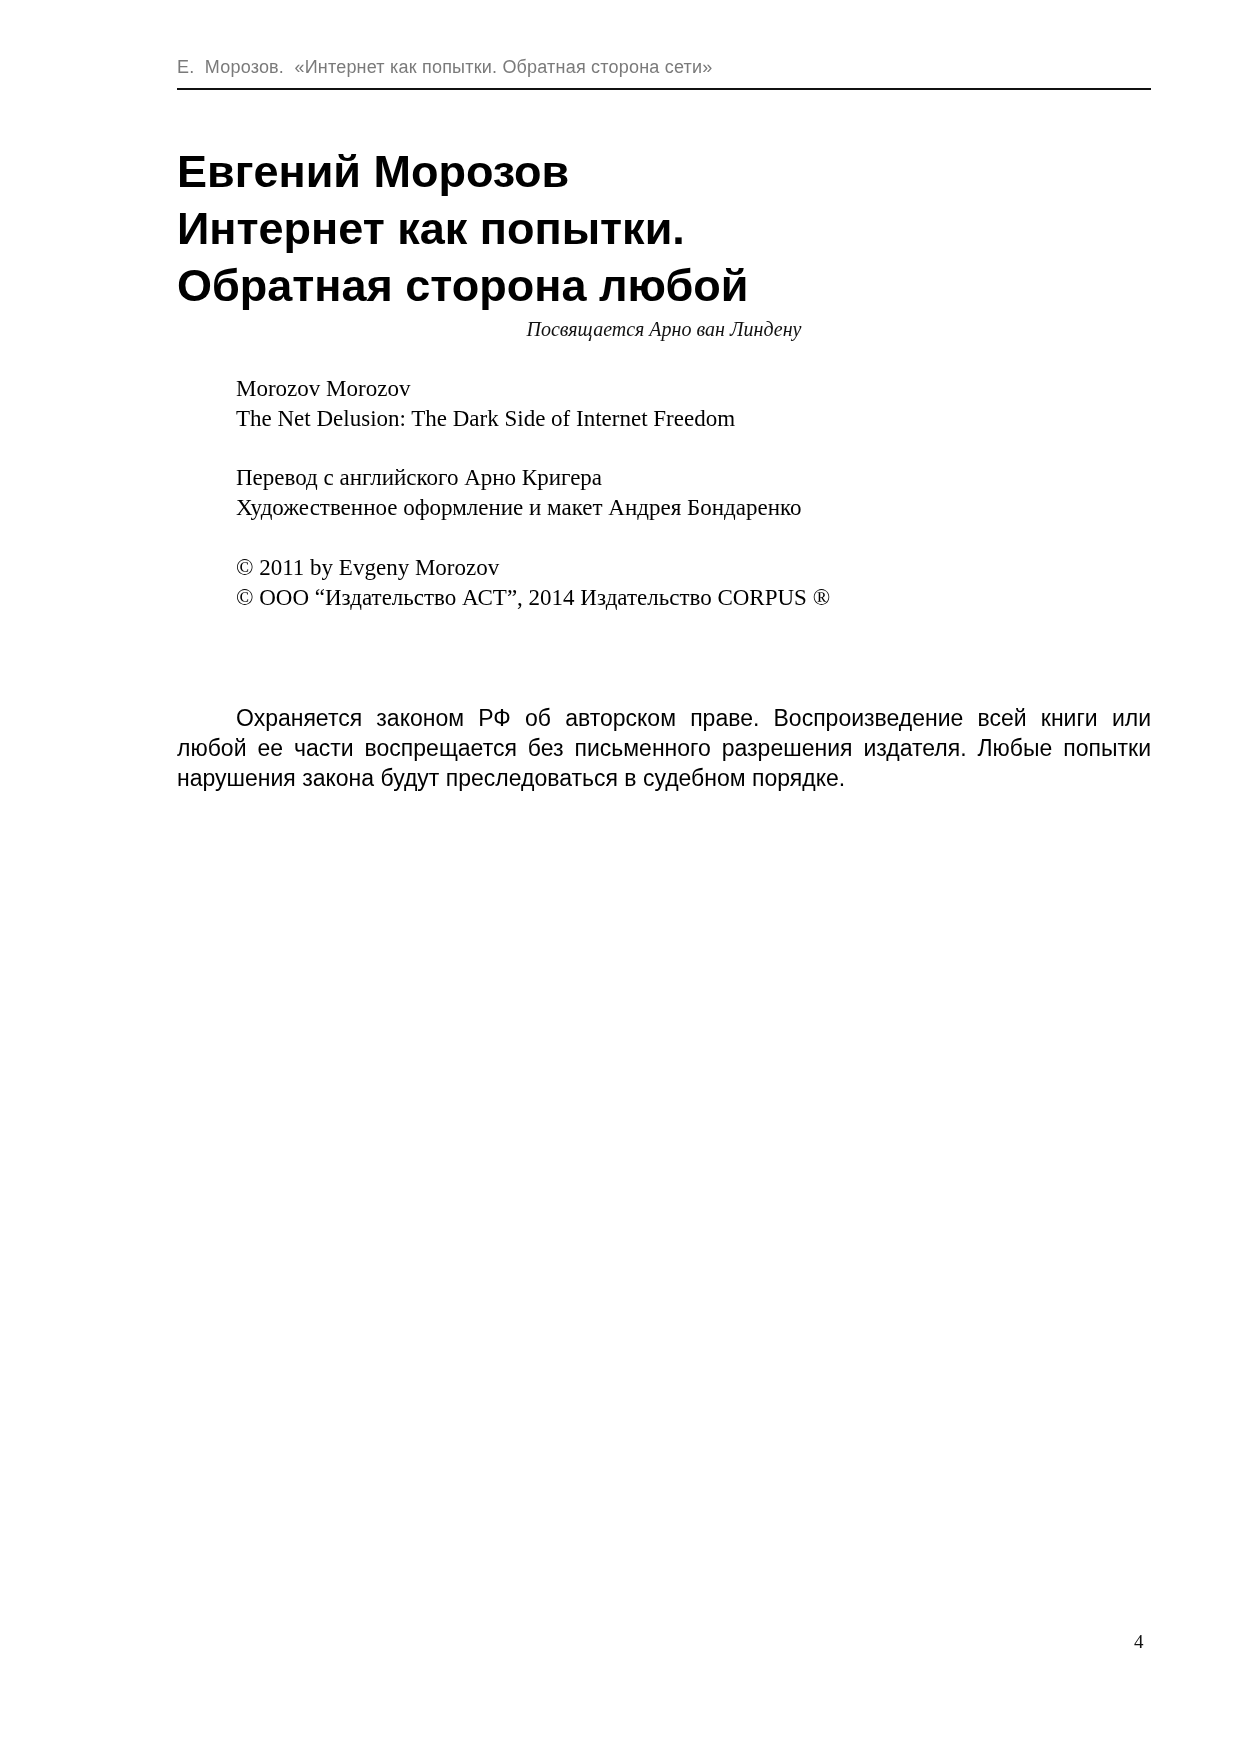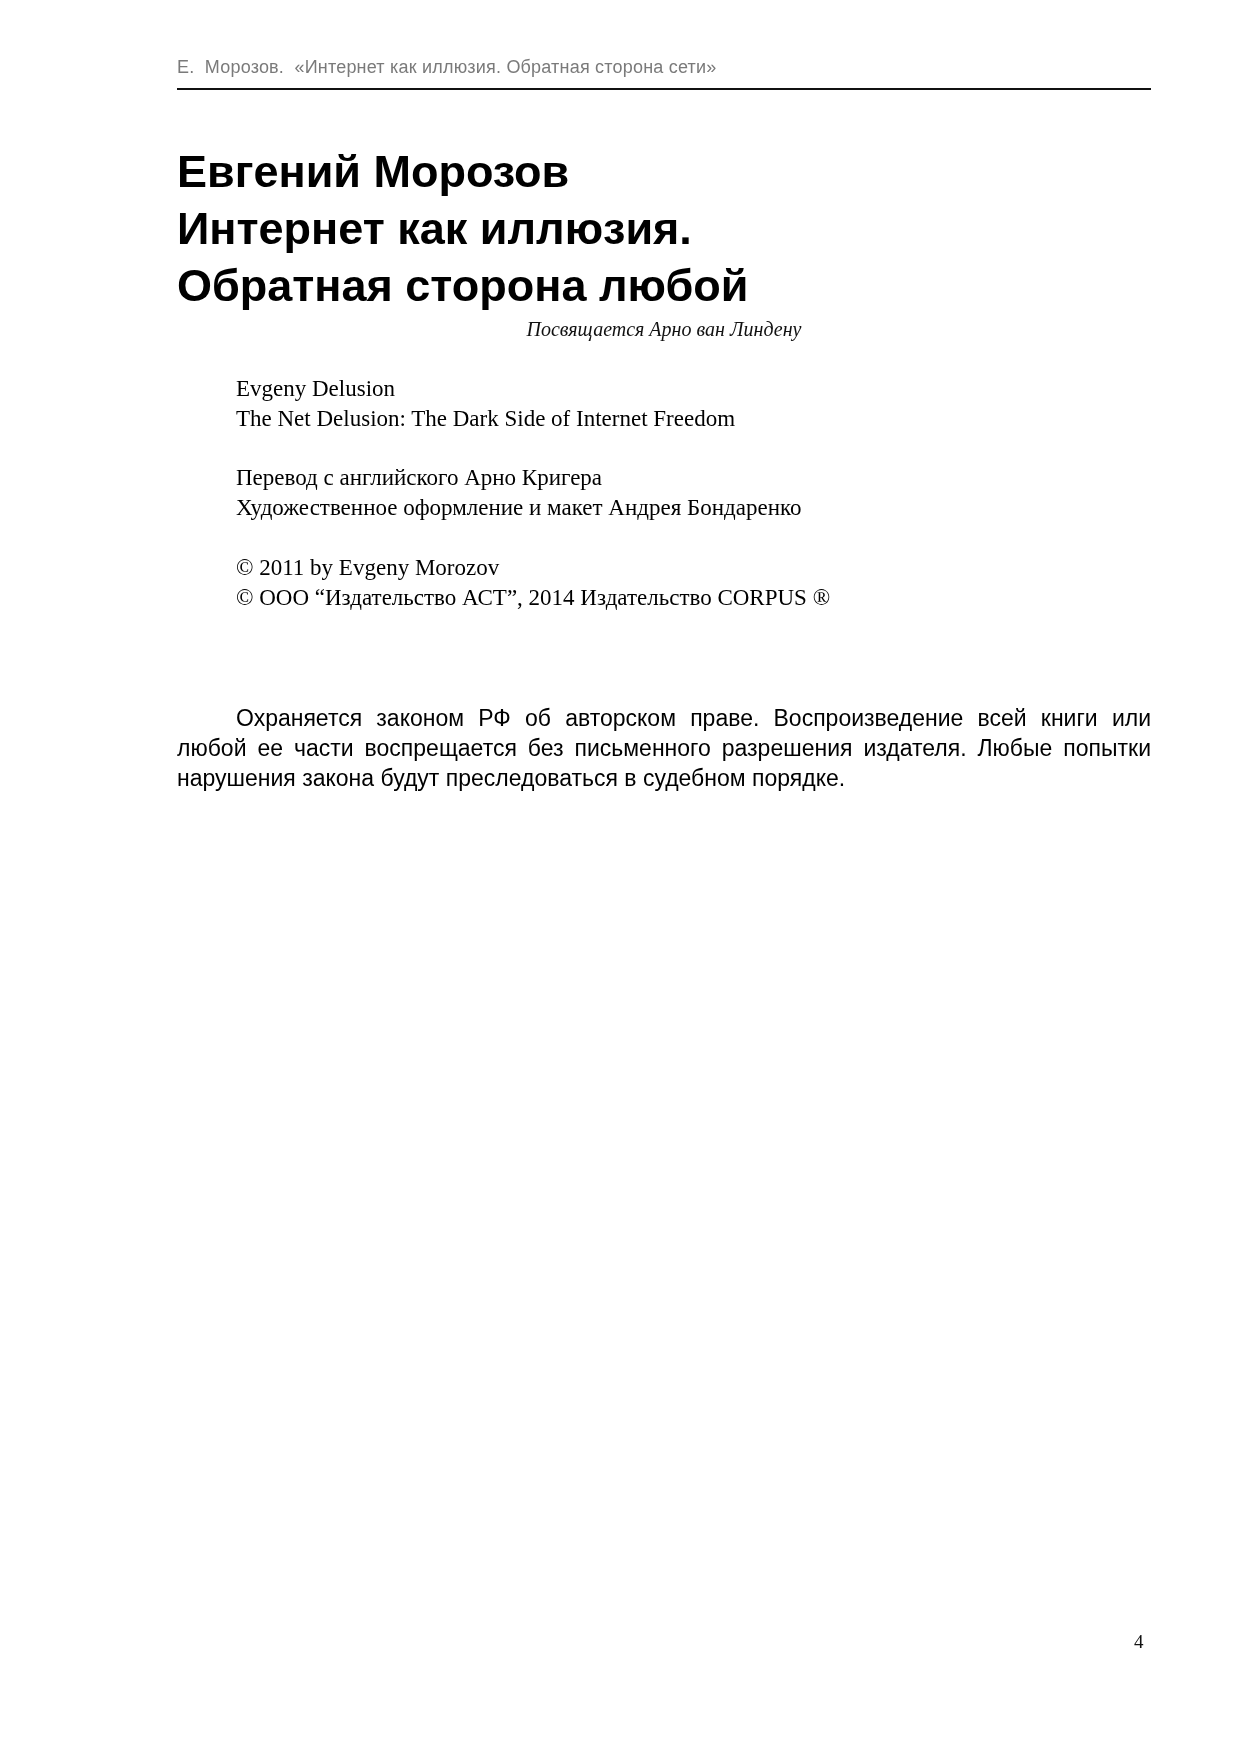--- a/index.html
+++ b/index.html
@@ -40,33 +40,33 @@
   .page-number {
     position: absolute; left: 1134px; top: 1631px;
     font-family: "Liberation Serif", serif; font-size: 19px; color: #111;
   }
 </style>
 </head>
 <body>
 
 <div class="page">
 
-  <div class="running-header">Е.  Морозов.  «Интернет как иллюзия. Обратная сторона сети»</div>
+  <div class="running-header">Е.  Морозов.  «Интернет как попытки. Обратная сторона сети»</div>
   <div class="header-rule"></div>
 
   <div class="title-block">
     <span class="title-line">Евгений Морозов</span>
-    <span class="title-line">Интернет как иллюзия.</span>
+    <span class="title-line">Интернет как попытки.</span>
     <span class="title-line">Обратная сторона любой</span>
   </div>
 
   <div class="dedication">Посвящается Арно ван Линдену</div>
 
   <div class="block b1">
-    <span class="line">Evgeny Delusion</span>
+    <span class="line">Morozov Morozov</span>
     <span class="line">The Net Delusion: The Dark Side of Internet Freedom</span>
   </div>
 
   <div class="block b2">
     <span class="line">Перевод с английского Арно Кригера</span>
     <span class="line">Художественное оформление и макет Андрея Бондаренко</span>
   </div>
 
   <div class="block b3">
     <span class="line">© 2011 by Evgeny Morozov</span>

